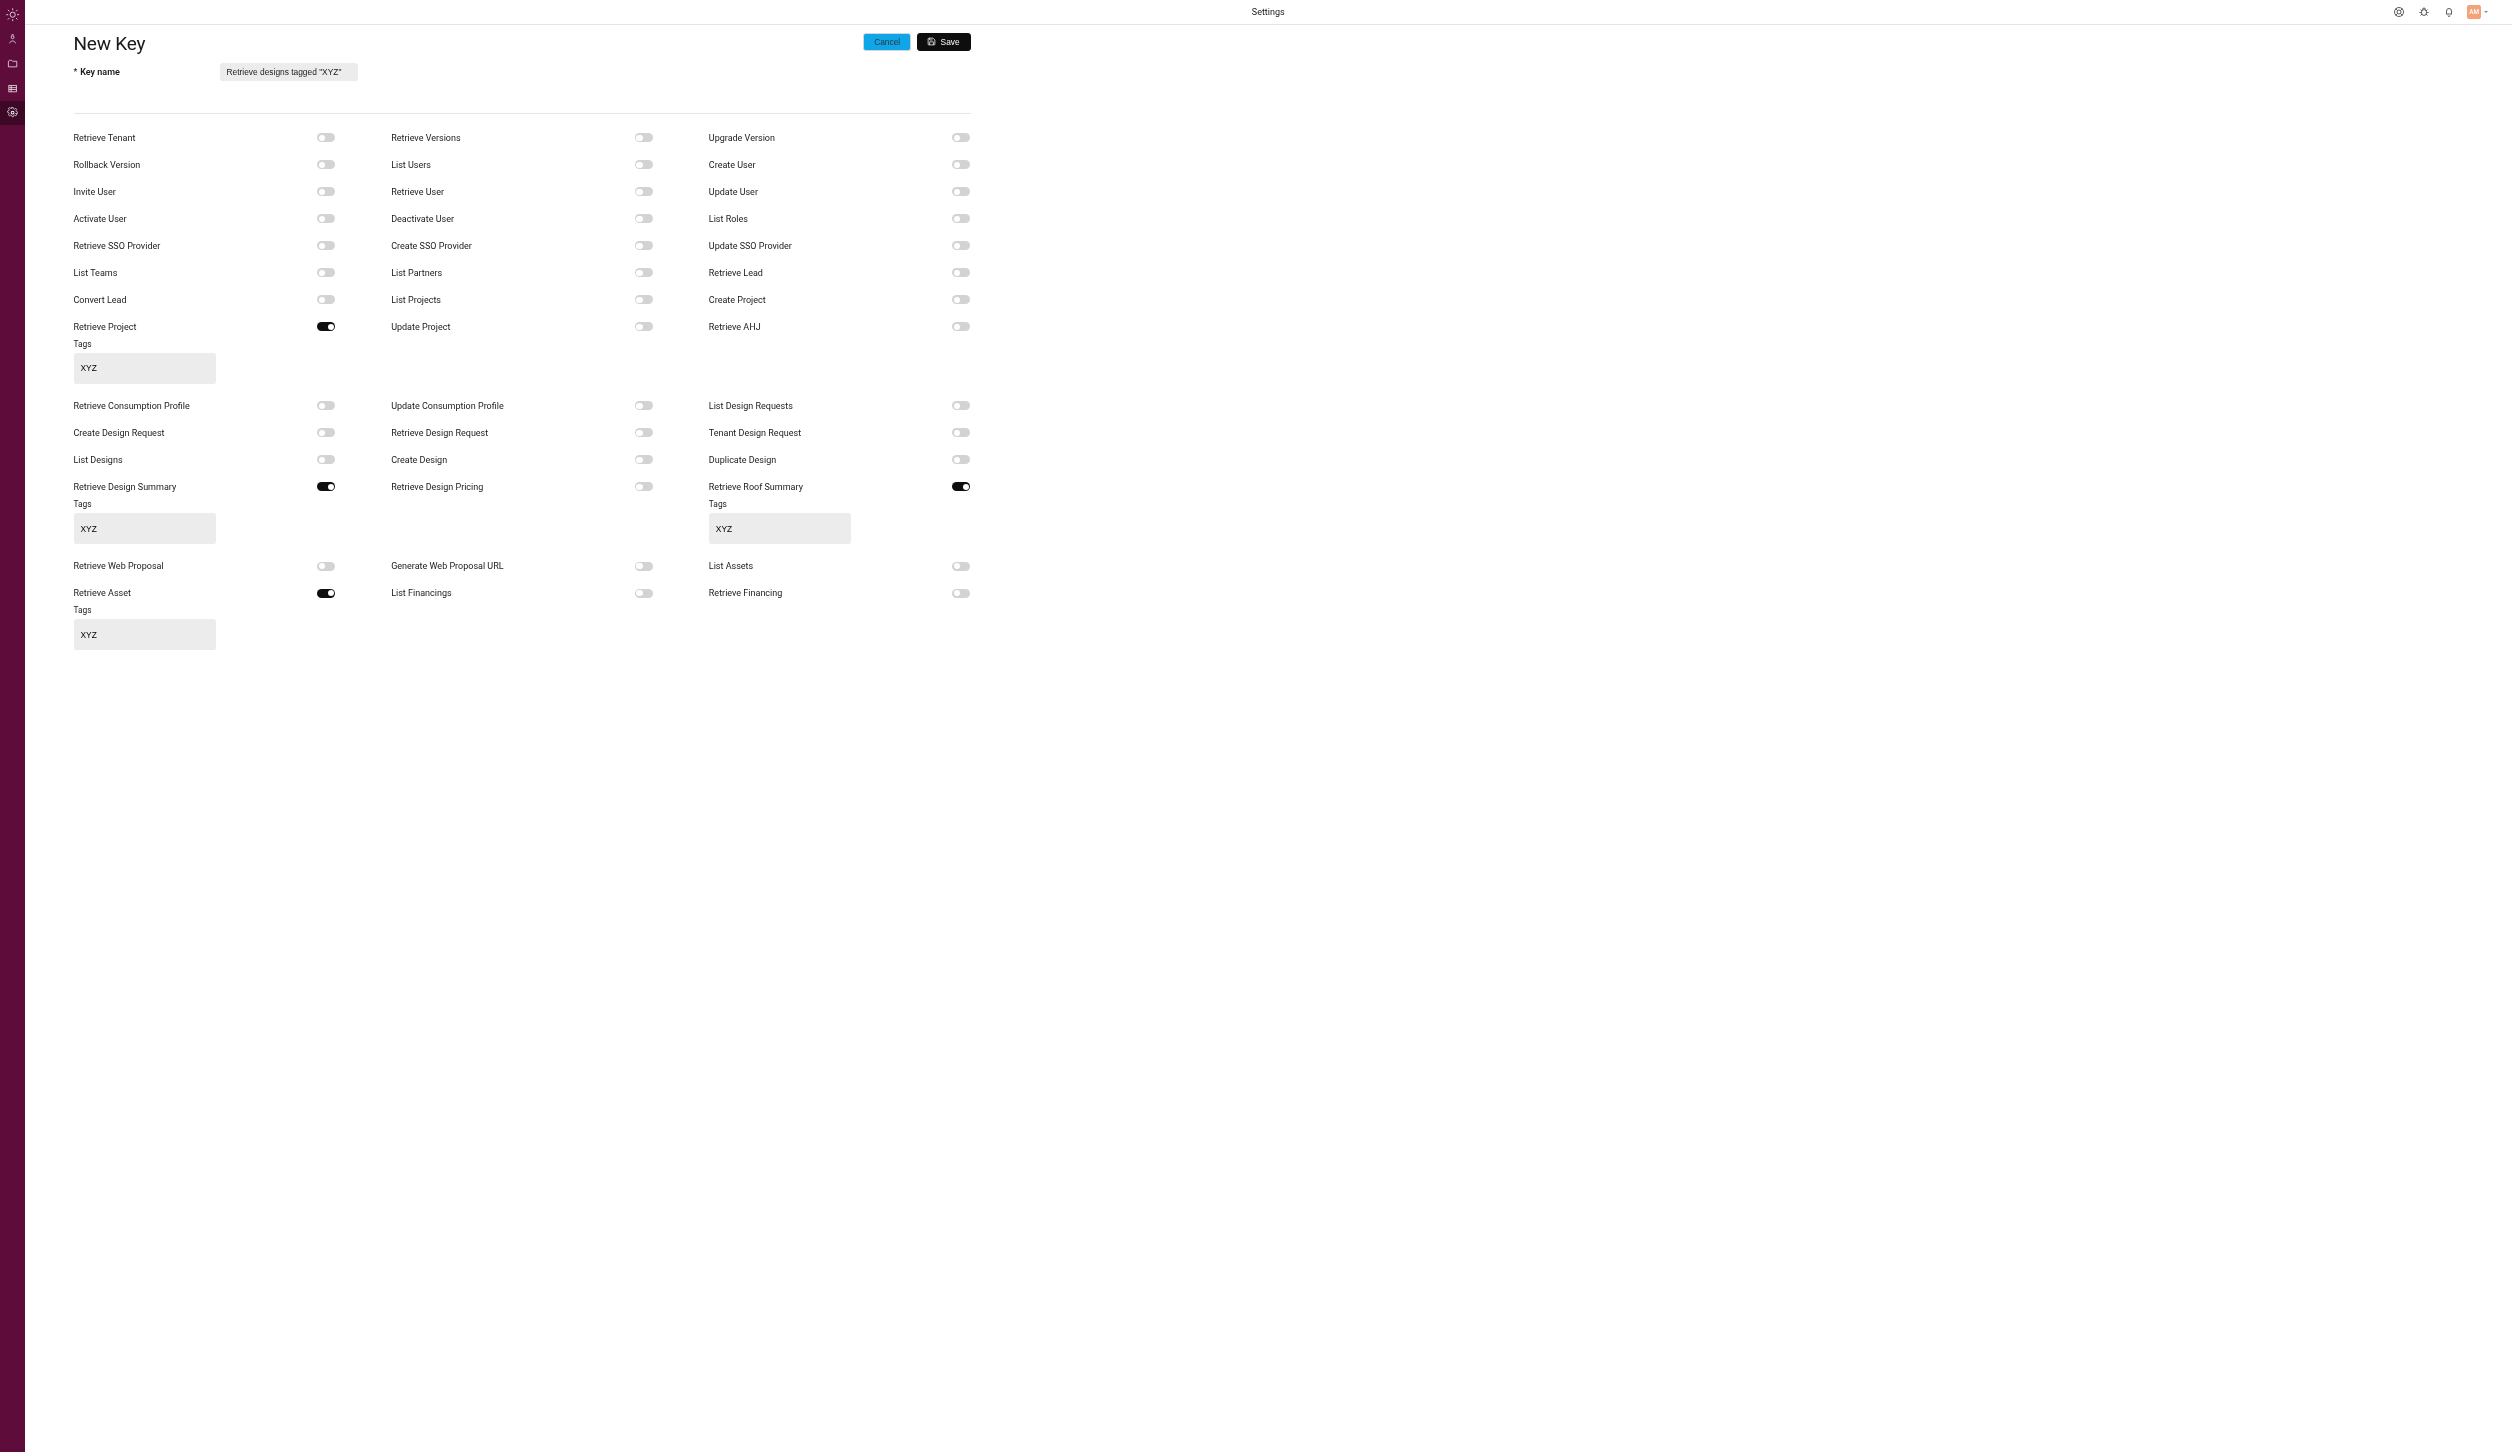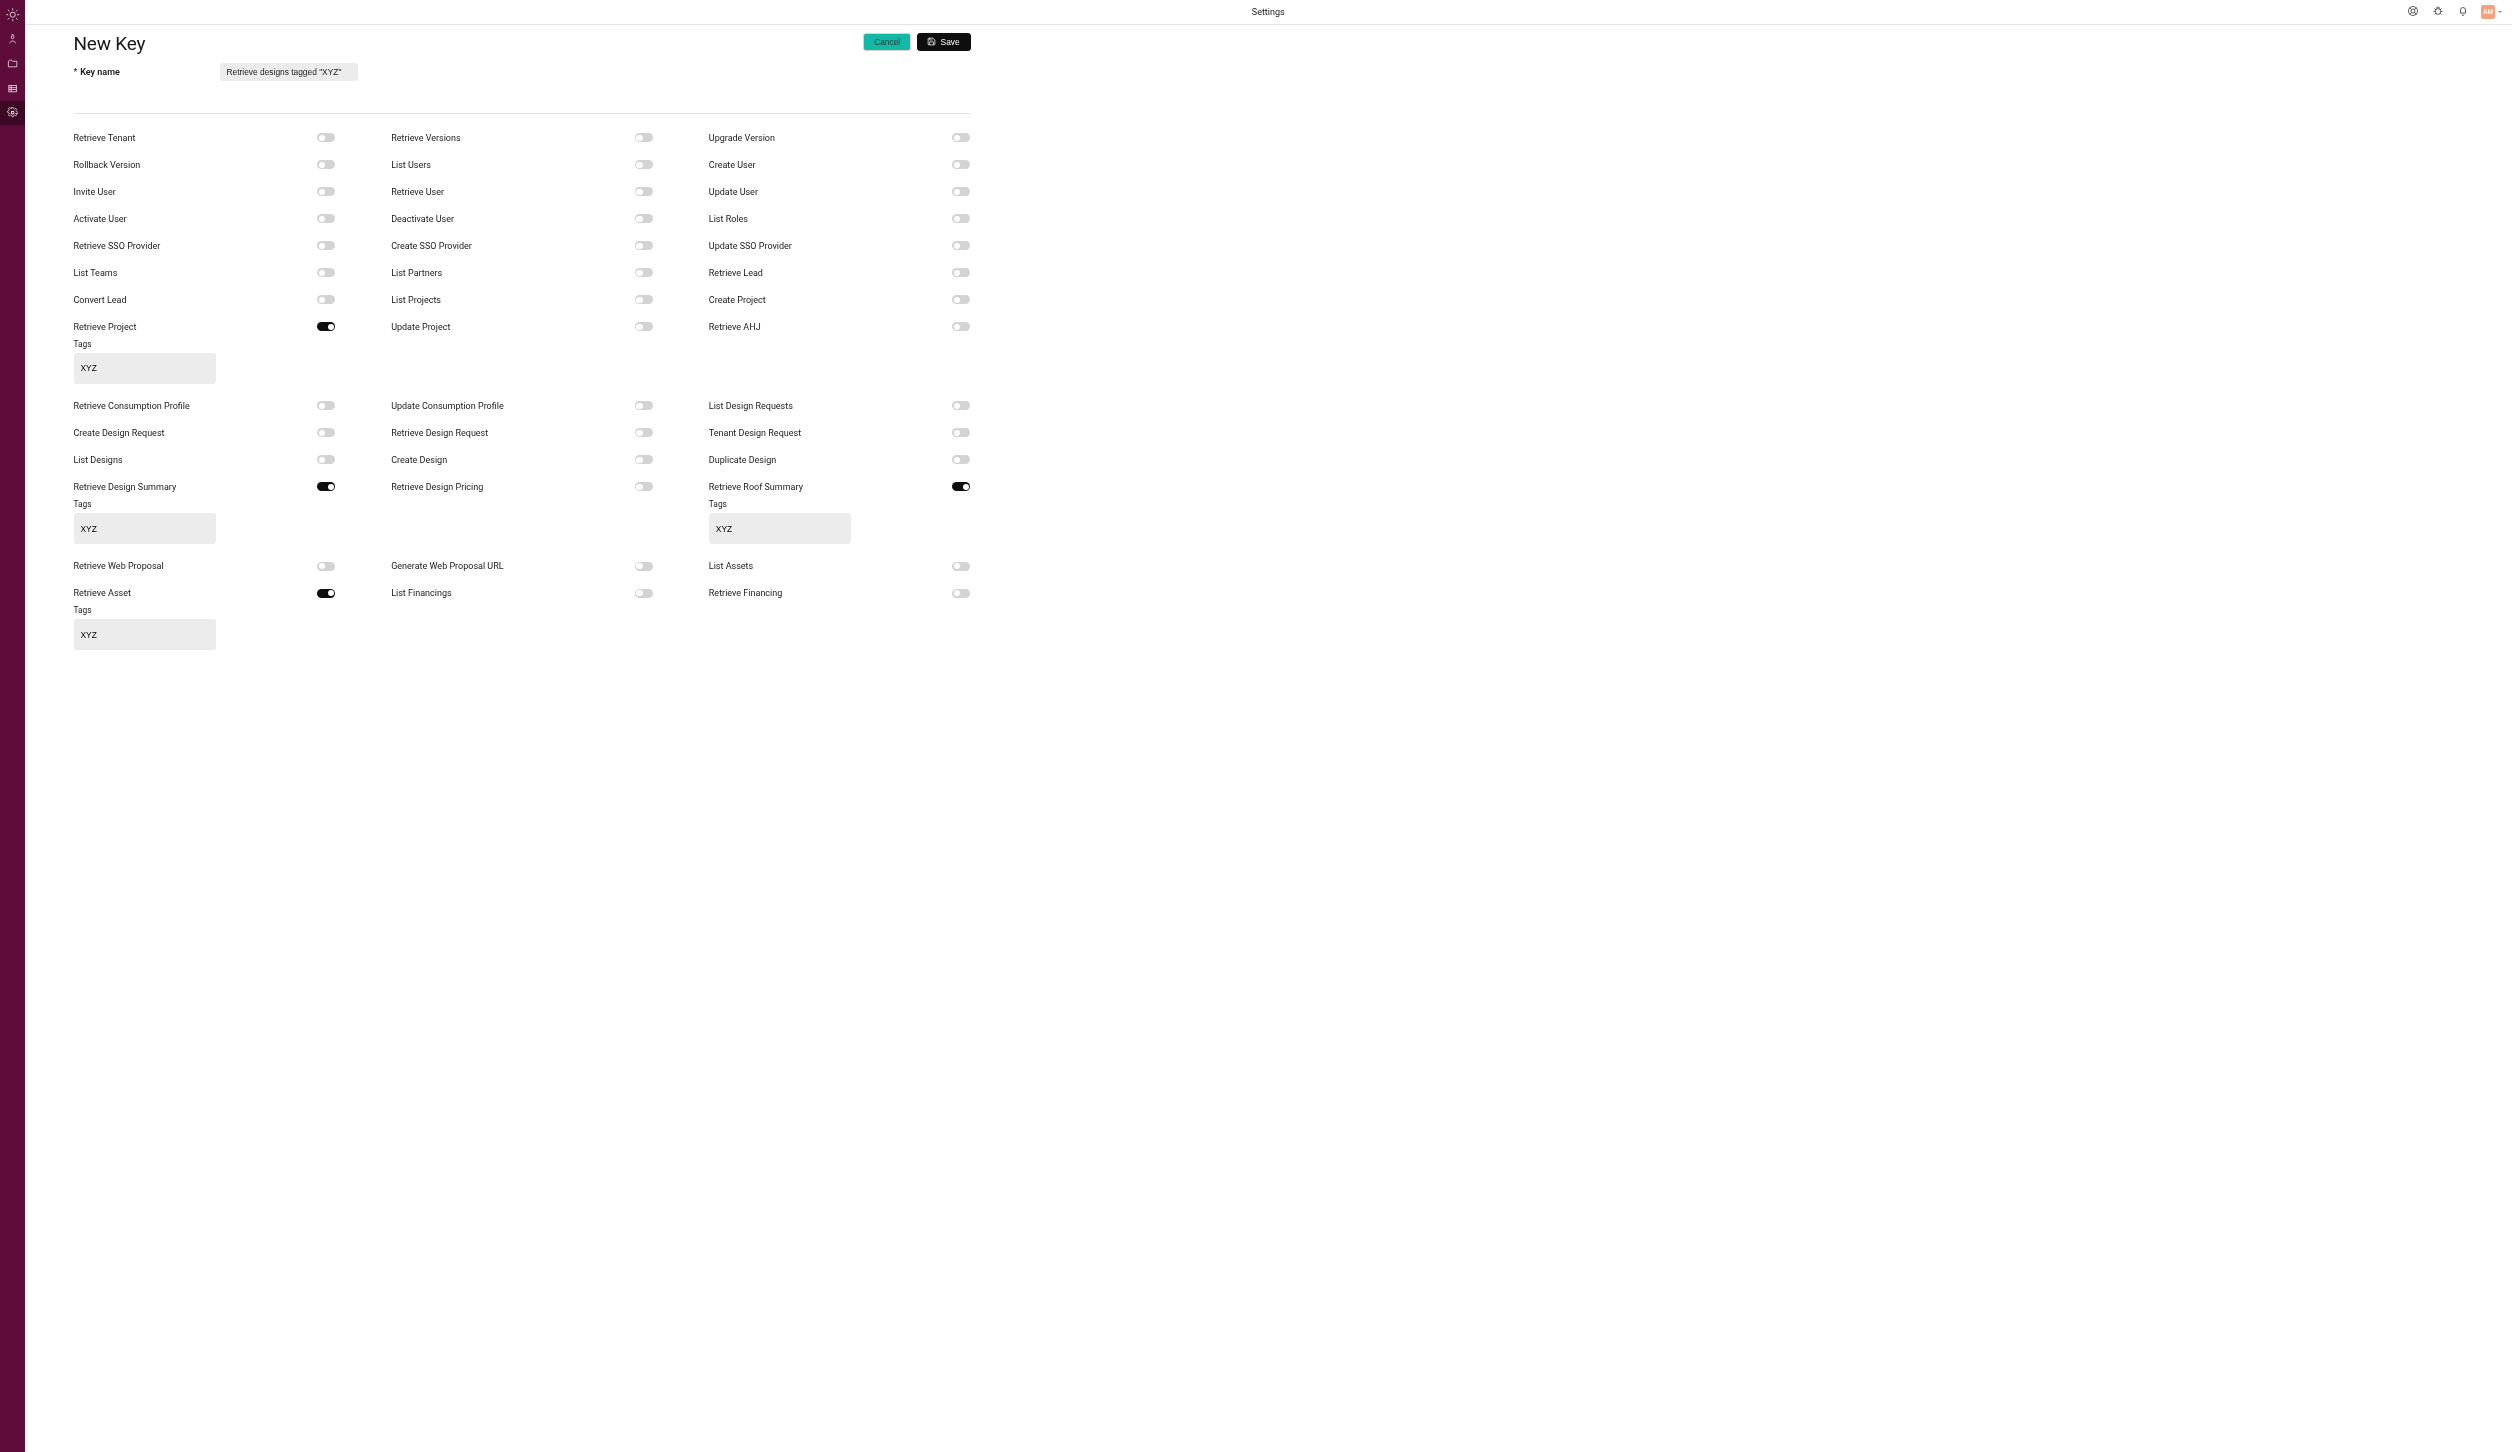--- a/index.html
+++ b/index.html
@@ -58,22 +58,23 @@
       align-items: center;
       justify-content: center;
       position: relative;
     }
     .topbar-title {
       font-size: 9px;
       font-weight: 400;
     }
     .topbar-right {
       position: absolute;
-      right: 10px;
-      display: flex;
+      right: 24px;
+      display: flex;
+      align-items: center;
       gap: 12.6px;
     }
     .topbar-icon {
       width: 12px;
       height: 12px;
       color: #333;
       cursor: pointer;
       display:flex;
       align-items:center;
       justify-content:center;
@@ -126,21 +127,21 @@
       height: 18px;
       padding: 0 9.8px;
       border-radius: 2.8px;
       font-size: 8.4px;
       cursor: pointer;
       display: flex;
       align-items: center;
       gap: 4.2px;
     }
     .btn-cancel {
-      background: #14b8a6;
+      background: #0ea5e9;
       border: 0.7px solid #d5d5d5;
       color: #333;
     }
     .btn-save {
       background: #0e0e0e;
       border: 0.7px solid #0e0e0e;
       color: #fff;
     }
     .btn-save svg {
       width:9px;height:9px;

